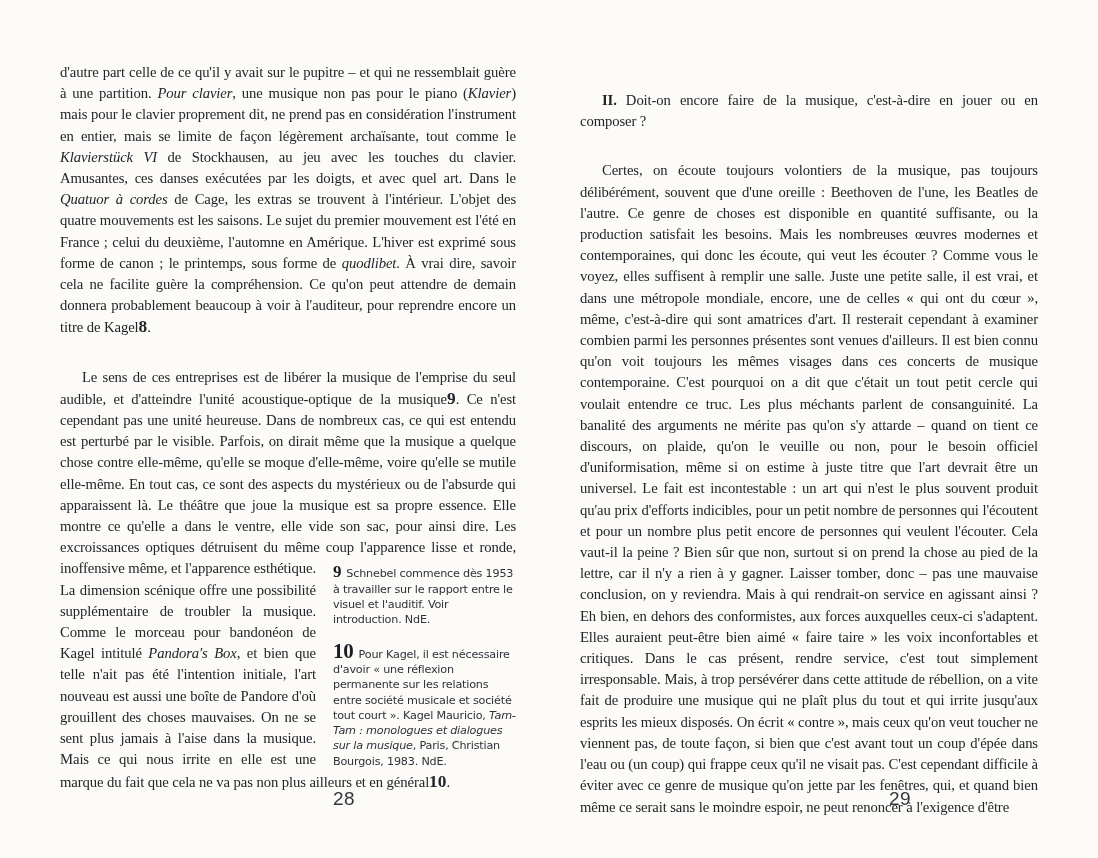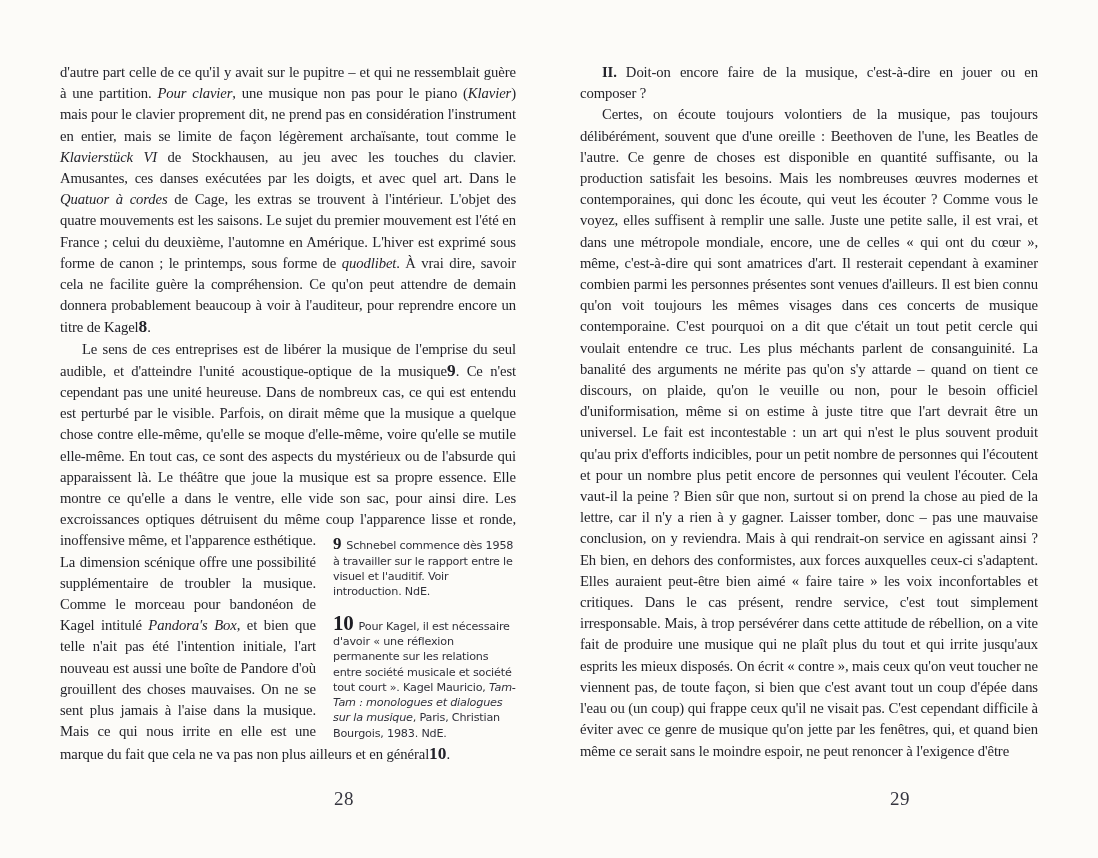--- a/index.html
+++ b/index.html
@@ -15,21 +15,21 @@
   .left-col{left:60px;width:456px;}
   .right-col{left:580px;width:458px;}
   p.body-para{
     margin:0;
     font-size:14.7px;
     line-height:21.2px;
     text-align:justify;
     letter-spacing:-0.1px;
     hyphens:auto;
   }
-  p.body-para.indent{text-indent:22px;}
+  p.body-para.indent{text-indent:22px;margin-top:28px;}
   
   .fnref{font-weight:bold;font-size:1.18em;letter-spacing:0;}
   
   .fn-block{
     float:right;
     width:200px;
     box-sizing:border-box;
     padding:5px 0 0 17px;
     font-family:"DejaVu Sans","Liberation Sans",sans-serif;
     font-size:11.2px;
@@ -48,40 +48,40 @@
     line-height:1;
     margin-right:5px;
     color:#1c1c22;
   }
   .footnote.big .fn-num{font-size:21px;}
   .page-number{
     position:absolute;
     top:788px;
     width:60px;
     text-align:center;
-    font-family:Liberation Serif, serif;
+    font-family:Liberation Sans, sans-serif;
     font-size:19px;
     letter-spacing:0.5px;
     color:#35353f;
   }
   .pn-left{left:314px;}
   .pn-right{left:870px;text-align:center;}
   i{}
 </style>
 </head>
 <body>
 
 <div class="spread">
 
   <div class="text-col left-col">
     <p class="body-para">d'autre part celle de ce qu'il y avait sur le pupitre – et qui ne ressemblait guère à une partition. <i>Pour clavier</i>, une musique non pas pour le piano (<i>Klavier</i>) mais pour le clavier proprement dit, ne prend pas en considération l'instrument en entier, mais se limite de façon légèrement archaïsante, tout comme le <i>Klavierstück VI</i> de Stockhausen, au jeu avec les touches du clavier. Amusantes, ces danses exécutées par les doigts, et avec quel art. Dans le <i>Quatuor à cordes</i> de Cage, les extras se trouvent à l'intérieur. L'objet des quatre mouvements est les saisons. Le sujet du premier mouvement est l'été en France&nbsp;; celui du deuxième, l'automne en Amérique. L'hiver est exprimé sous forme de canon&nbsp;; le printemps, sous forme de <i>quodlibet</i>. À vrai dire, savoir cela ne facilite guère la compréhension. Ce qu'on peut attendre de demain donnera probablement beaucoup à voir à l'auditeur, pour reprendre encore un titre de Kagel<b class="fnref">8</b>.</p>
 
     <p class="body-para indent">
       <span>Le sens de ces entreprises est de libérer la musique de l'emprise du seul audible, et d'atteindre l'unité acoustique-optique de la musique<b class="fnref">9</b>. Ce n'est cependant pas une unité heureuse. Dans de nombreux cas, ce qui est entendu est perturbé par le visible. Parfois, on dirait même que la musique a quelque chose contre elle-même, qu'elle se moque d'elle-même, voire qu'elle se mutile elle-même. En tout cas, ce sont des aspects du mystérieux ou de l'absurde qui apparaissent là. Le théâtre que joue la musique est sa propre essence. Elle montre ce qu'elle a dans le ventre, elle vide son sac, pour ainsi dire. Les excroissances optiques détruisent du même coup l'apparence lisse et ronde, inoffensive même, </span><span class="fn-block">
-          <span class="footnote"><span class="fn-num">9</span><span>Schnebel commence dès 1958 à travailler sur le rapport entre le visuel et l'auditif. Voir introduction. NdE.</span></span>
+          <span class="footnote"><span class="fn-num">9</span><span>Schnebel commence dès 1953 à travailler sur le rapport entre le visuel et l'auditif. Voir introduction. NdE.</span></span>
           <span class="footnote big"><span class="fn-num">10</span><span>Pour Kagel, il est nécessaire d'avoir «&nbsp;une réflexion permanente sur les relations entre société musicale et société tout court&nbsp;». Kagel Mauricio, <i>Tam-Tam&nbsp;: monologues et dialogues sur la musique</i>, Paris, Christian Bourgois, 1983. NdE.</span></span>
         </span><span>et l'apparence esthétique. La dimension scénique offre une possibilité supplémentaire de troubler la musique. Comme le morceau pour bandonéon de Kagel intitulé <i>Pandora's Box</i>, et bien que telle n'ait pas été l'intention initiale, l'art nouveau est aussi une boîte de Pandore d'où grouillent des choses mauvaises. On ne se sent plus jamais à l'aise dans la musique. Mais ce qui nous irrite en elle est une marque du fait que cela ne va pas non plus ailleurs et en général<b class="fnref">10</b>.</span>
     </p>
   </div>
 
   <div class="text-col right-col">
     <p class="body-para indent"><b>II.</b> Doit-on encore faire de la musique, c'est-à-dire en jouer ou en composer&nbsp;?</p>
     <p class="body-para indent">Certes, on écoute toujours volontiers de la musique, pas toujours délibérément, souvent que d'une oreille&nbsp;: Beethoven de l'une, les Beatles de l'autre. Ce genre de choses est disponible en quantité suffisante, ou la production satisfait les besoins. Mais les nombreuses œuvres modernes et contemporaines, qui donc les écoute, qui veut les écouter&nbsp;? Comme vous le voyez, elles suffisent à remplir une salle. Juste une petite salle, il est vrai, et dans une métropole mondiale, encore, une de celles «&nbsp;qui ont du cœur&nbsp;», même, c'est-à-dire qui sont amatrices d'art. Il resterait cependant à examiner combien parmi les personnes présentes sont venues d'ailleurs. Il est bien connu qu'on voit toujours les mêmes visages dans ces concerts de musique contemporaine. C'est pourquoi on a dit que c'était un tout petit cercle qui voulait entendre ce truc. Les plus méchants parlent de consanguinité. La banalité des arguments ne mérite pas qu'on s'y attarde – quand on tient ce discours, on plaide, qu'on le veuille ou non, pour le besoin officiel d'uniformisation, même si on estime à juste titre que l'art devrait être un universel. Le fait est incontestable&nbsp;: un art qui n'est le plus souvent produit qu'au prix d'efforts indicibles, pour un petit nombre de personnes qui l'écoutent et pour un nombre plus petit encore de personnes qui veulent l'écouter. Cela vaut-il la peine&nbsp;? Bien sûr que non, surtout si on prend la chose au pied de la lettre, car il n'y a rien à y gagner. Laisser tomber, donc – pas une mauvaise conclusion, on y reviendra. Mais à qui rendrait-on service en agissant ainsi&nbsp;? Eh bien, en dehors des conformistes, aux forces auxquelles ceux-ci s'adaptent. Elles auraient peut-être bien aimé «&nbsp;faire taire&nbsp;» les voix inconfortables et critiques. Dans le cas présent, rendre service, c'est tout simplement irresponsable. Mais, à trop persévérer dans cette attitude de rébellion, on a vite fait de produire une musique qui ne plaît plus du tout et qui irrite jusqu'aux esprits les mieux disposés. On écrit «&nbsp;contre&nbsp;», mais ceux qu'on veut toucher ne viennent pas, de toute façon, si bien que c'est avant tout un coup d'épée dans l'eau ou (un coup) qui frappe ceux qu'il ne visait pas. C'est cependant difficile à éviter avec ce genre de musique qu'on jette par les fenêtres, qui, et quand bien même ce serait sans le moindre espoir, ne peut renoncer à l'exigence d'être</p>
   </div>
 

